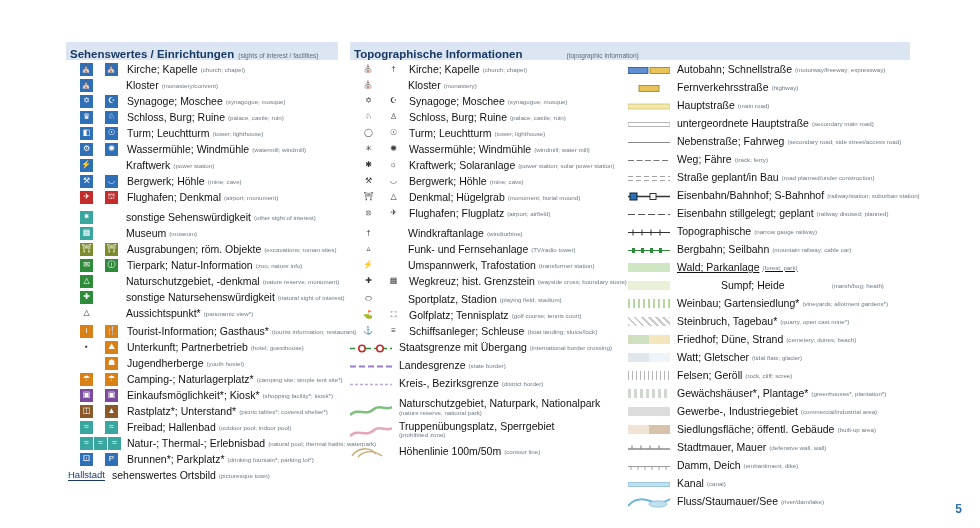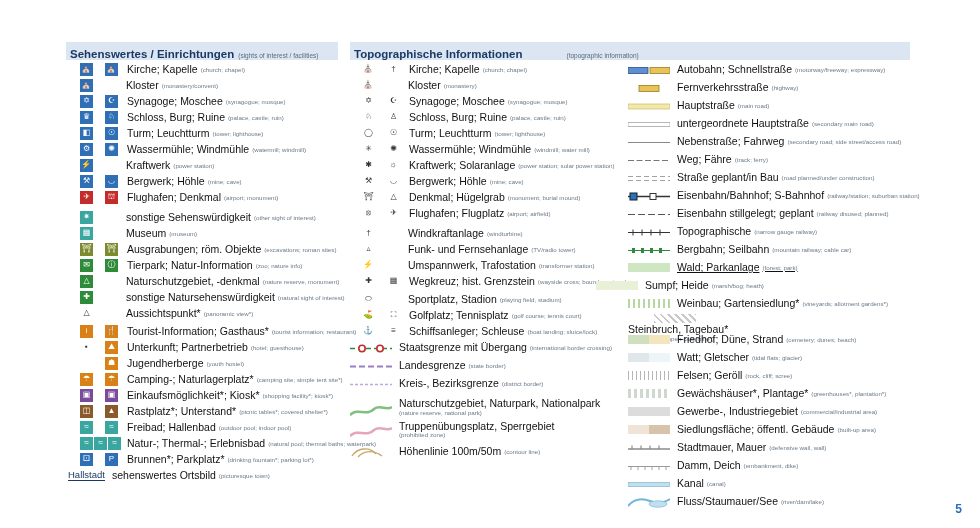--- a/index.html
+++ b/index.html
@@ -653,33 +653,33 @@
       <span class="lbl">Bergbahn; Seilbahn</span>
       <span class="sub">(mountain railway; cable car)</span>
     </div>
 
     <div class="row" style="left:628px;top:260px;text-decoration:underline;">
       <span class="patch" style="background:#cfe6c2;"></span>
       <span class="lbl">Wald; Parkanlage</span>
       <span class="sub">(forest; park)</span>
     </div>
 
-    <div class="row" style="left:596px;top:278px;">
+    <div class="row" style="left:628px;top:278px;gap:44px;">
       <span class="patch" style="background:#e9f0d8;"></span>
       <span class="lbl">Sumpf; Heide</span>
       <span class="sub">(marsh/bog; heath)</span>
     </div>
 
     <div class="row" style="left:628px;top:296px;">
       <span class="patch" style="background:repeating-linear-gradient(90deg,#b8d6a0 0 2px,#ffffff 2px 5px);"></span>
       <span class="lbl">Weinbau; Gartensiedlung*</span>
       <span class="sub">(vineyards; allotment gardens*)</span>
     </div>
 
-    <div class="row" style="left:628px;top:314px;flex-direction:column;">
+    <div class="row" style="left:628px;top:314px;">
       <span class="patch" style="background:repeating-linear-gradient(45deg,#c9c9c9 0 2px,#ffffff 2px 5px);"></span>
       <span class="lbl">Steinbruch, Tagebau*</span>
       <span class="sub">(quarry, open cast mine*)</span>
     </div>
 
     <div class="row" style="left:628px;top:332px;">
       <span class="patch" style="background:linear-gradient(90deg,#cfe0c0 0 50%,#f3e6bd 50% 100%);"></span>
       <span class="lbl">Friedhof; Düne, Strand</span>
       <span class="sub">(cemetery; dunes; beach)</span>
     </div>

